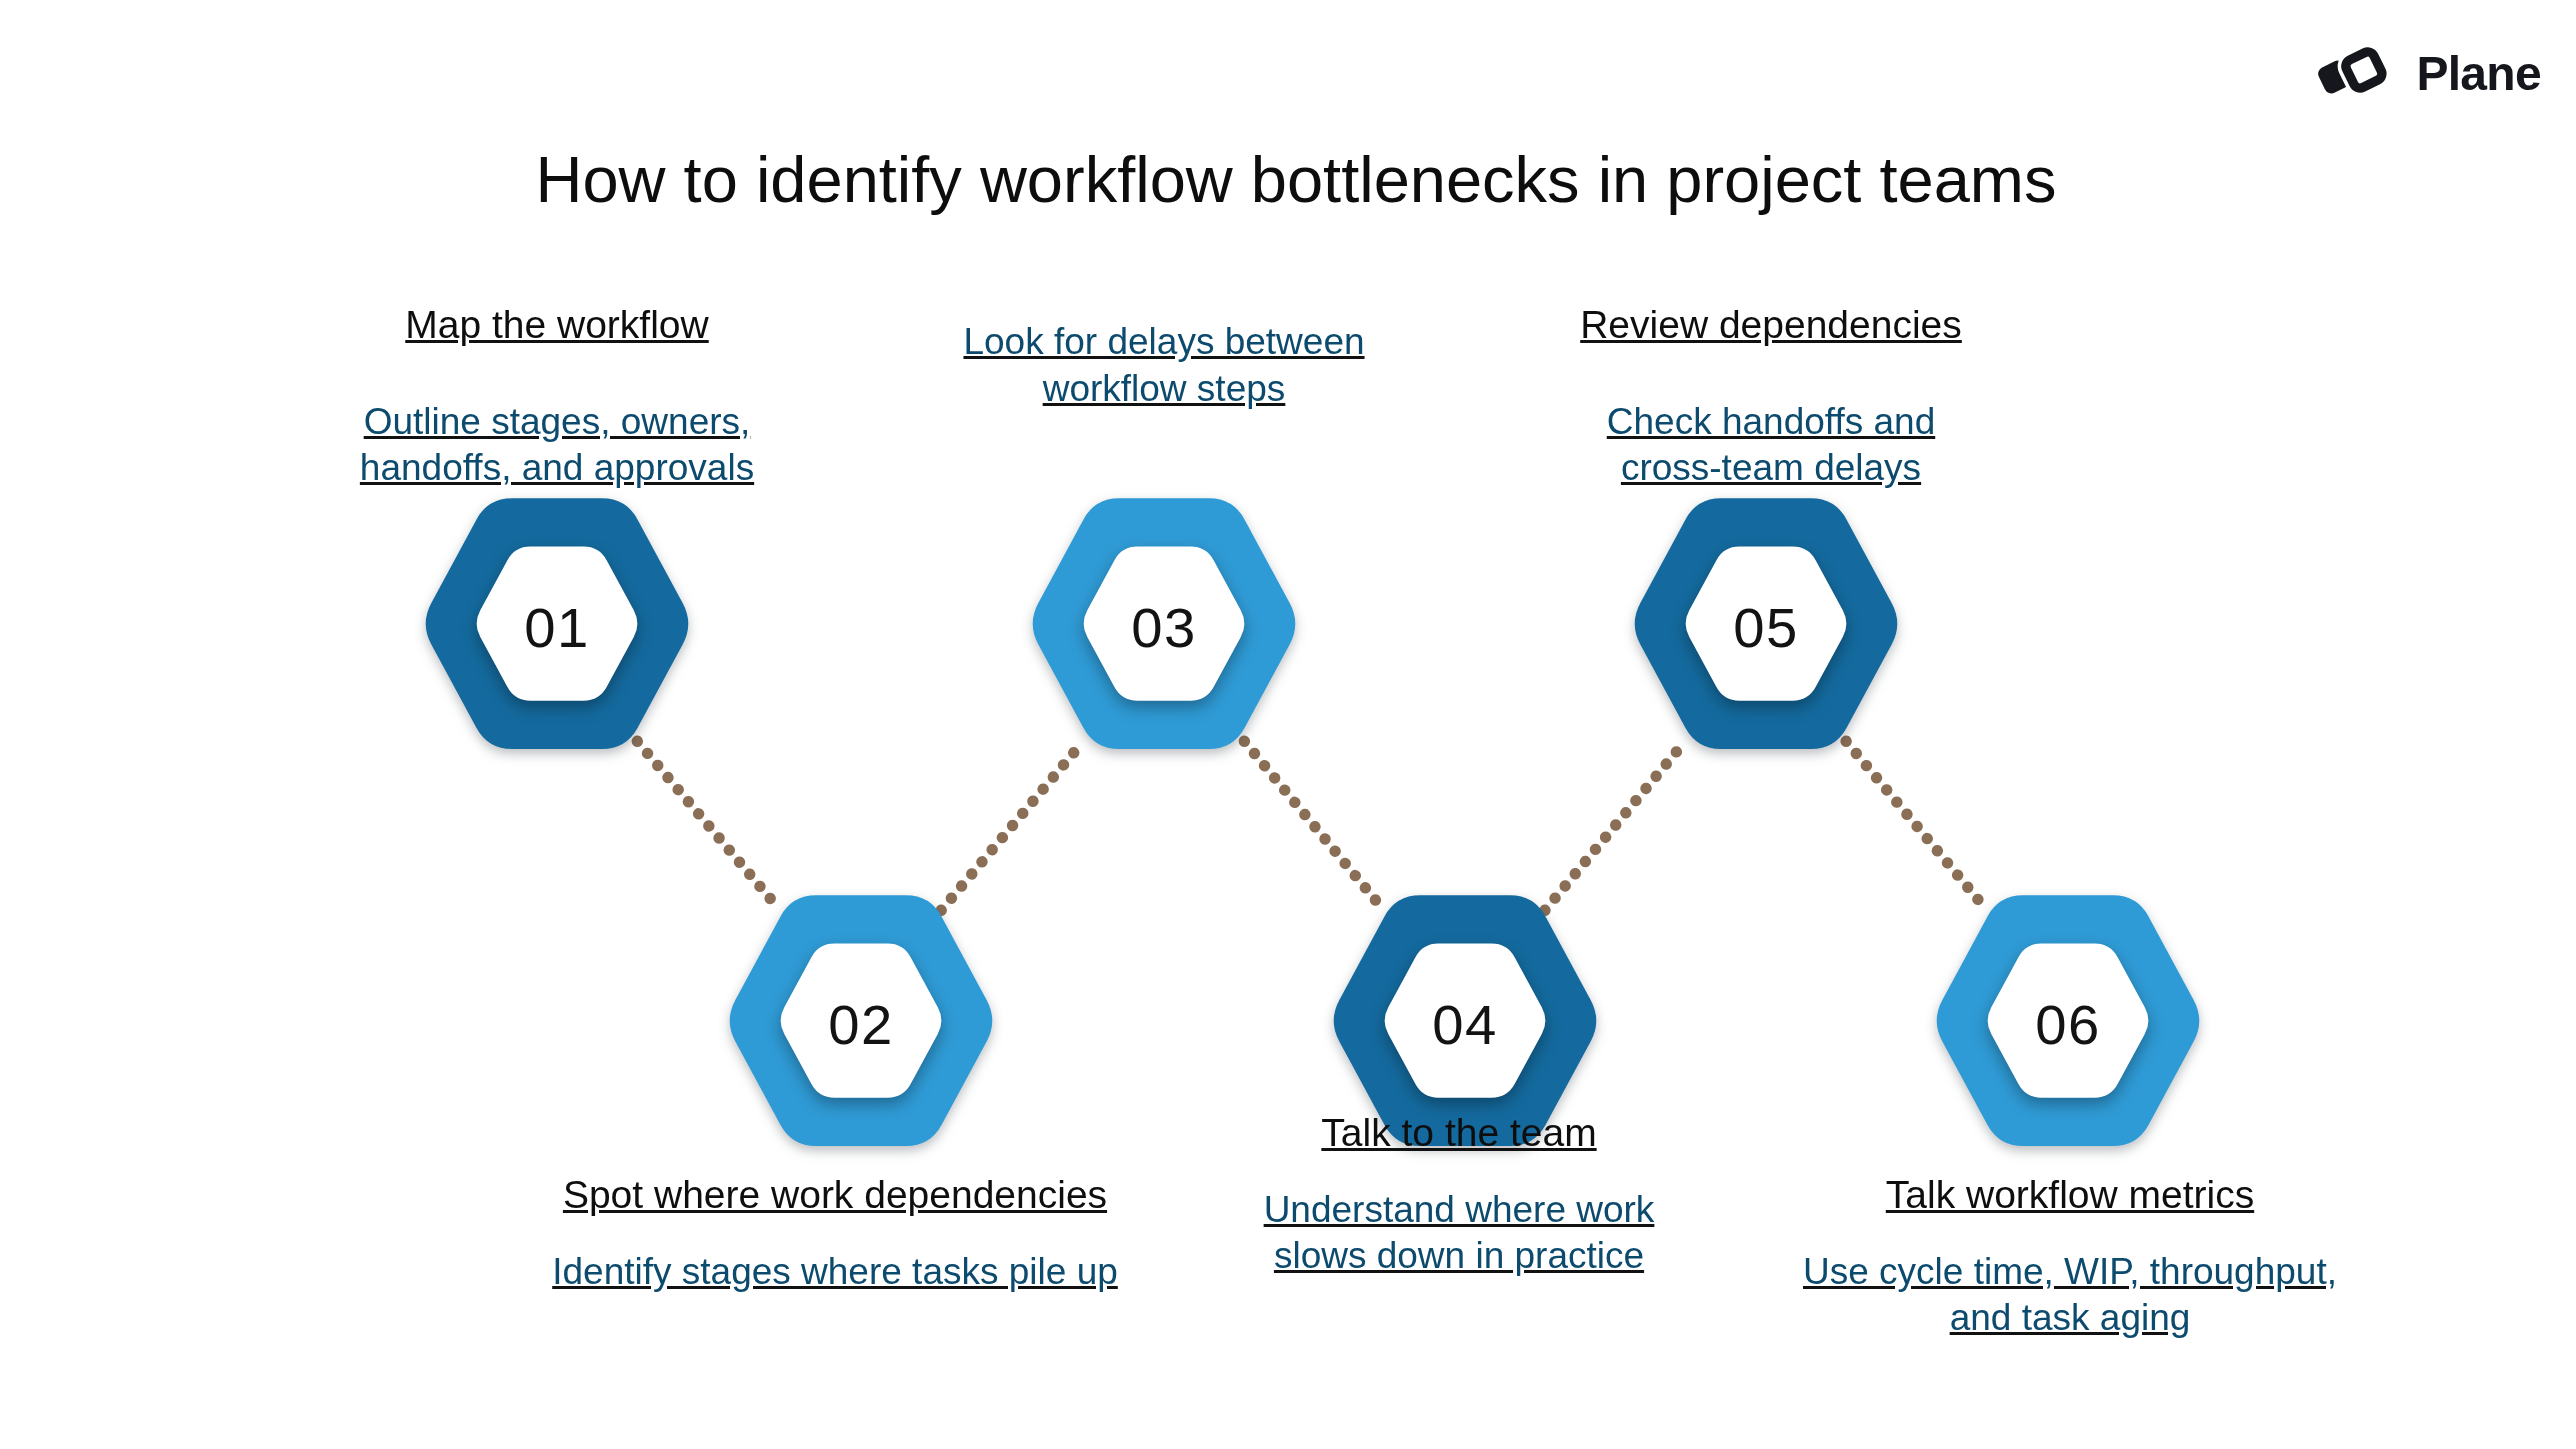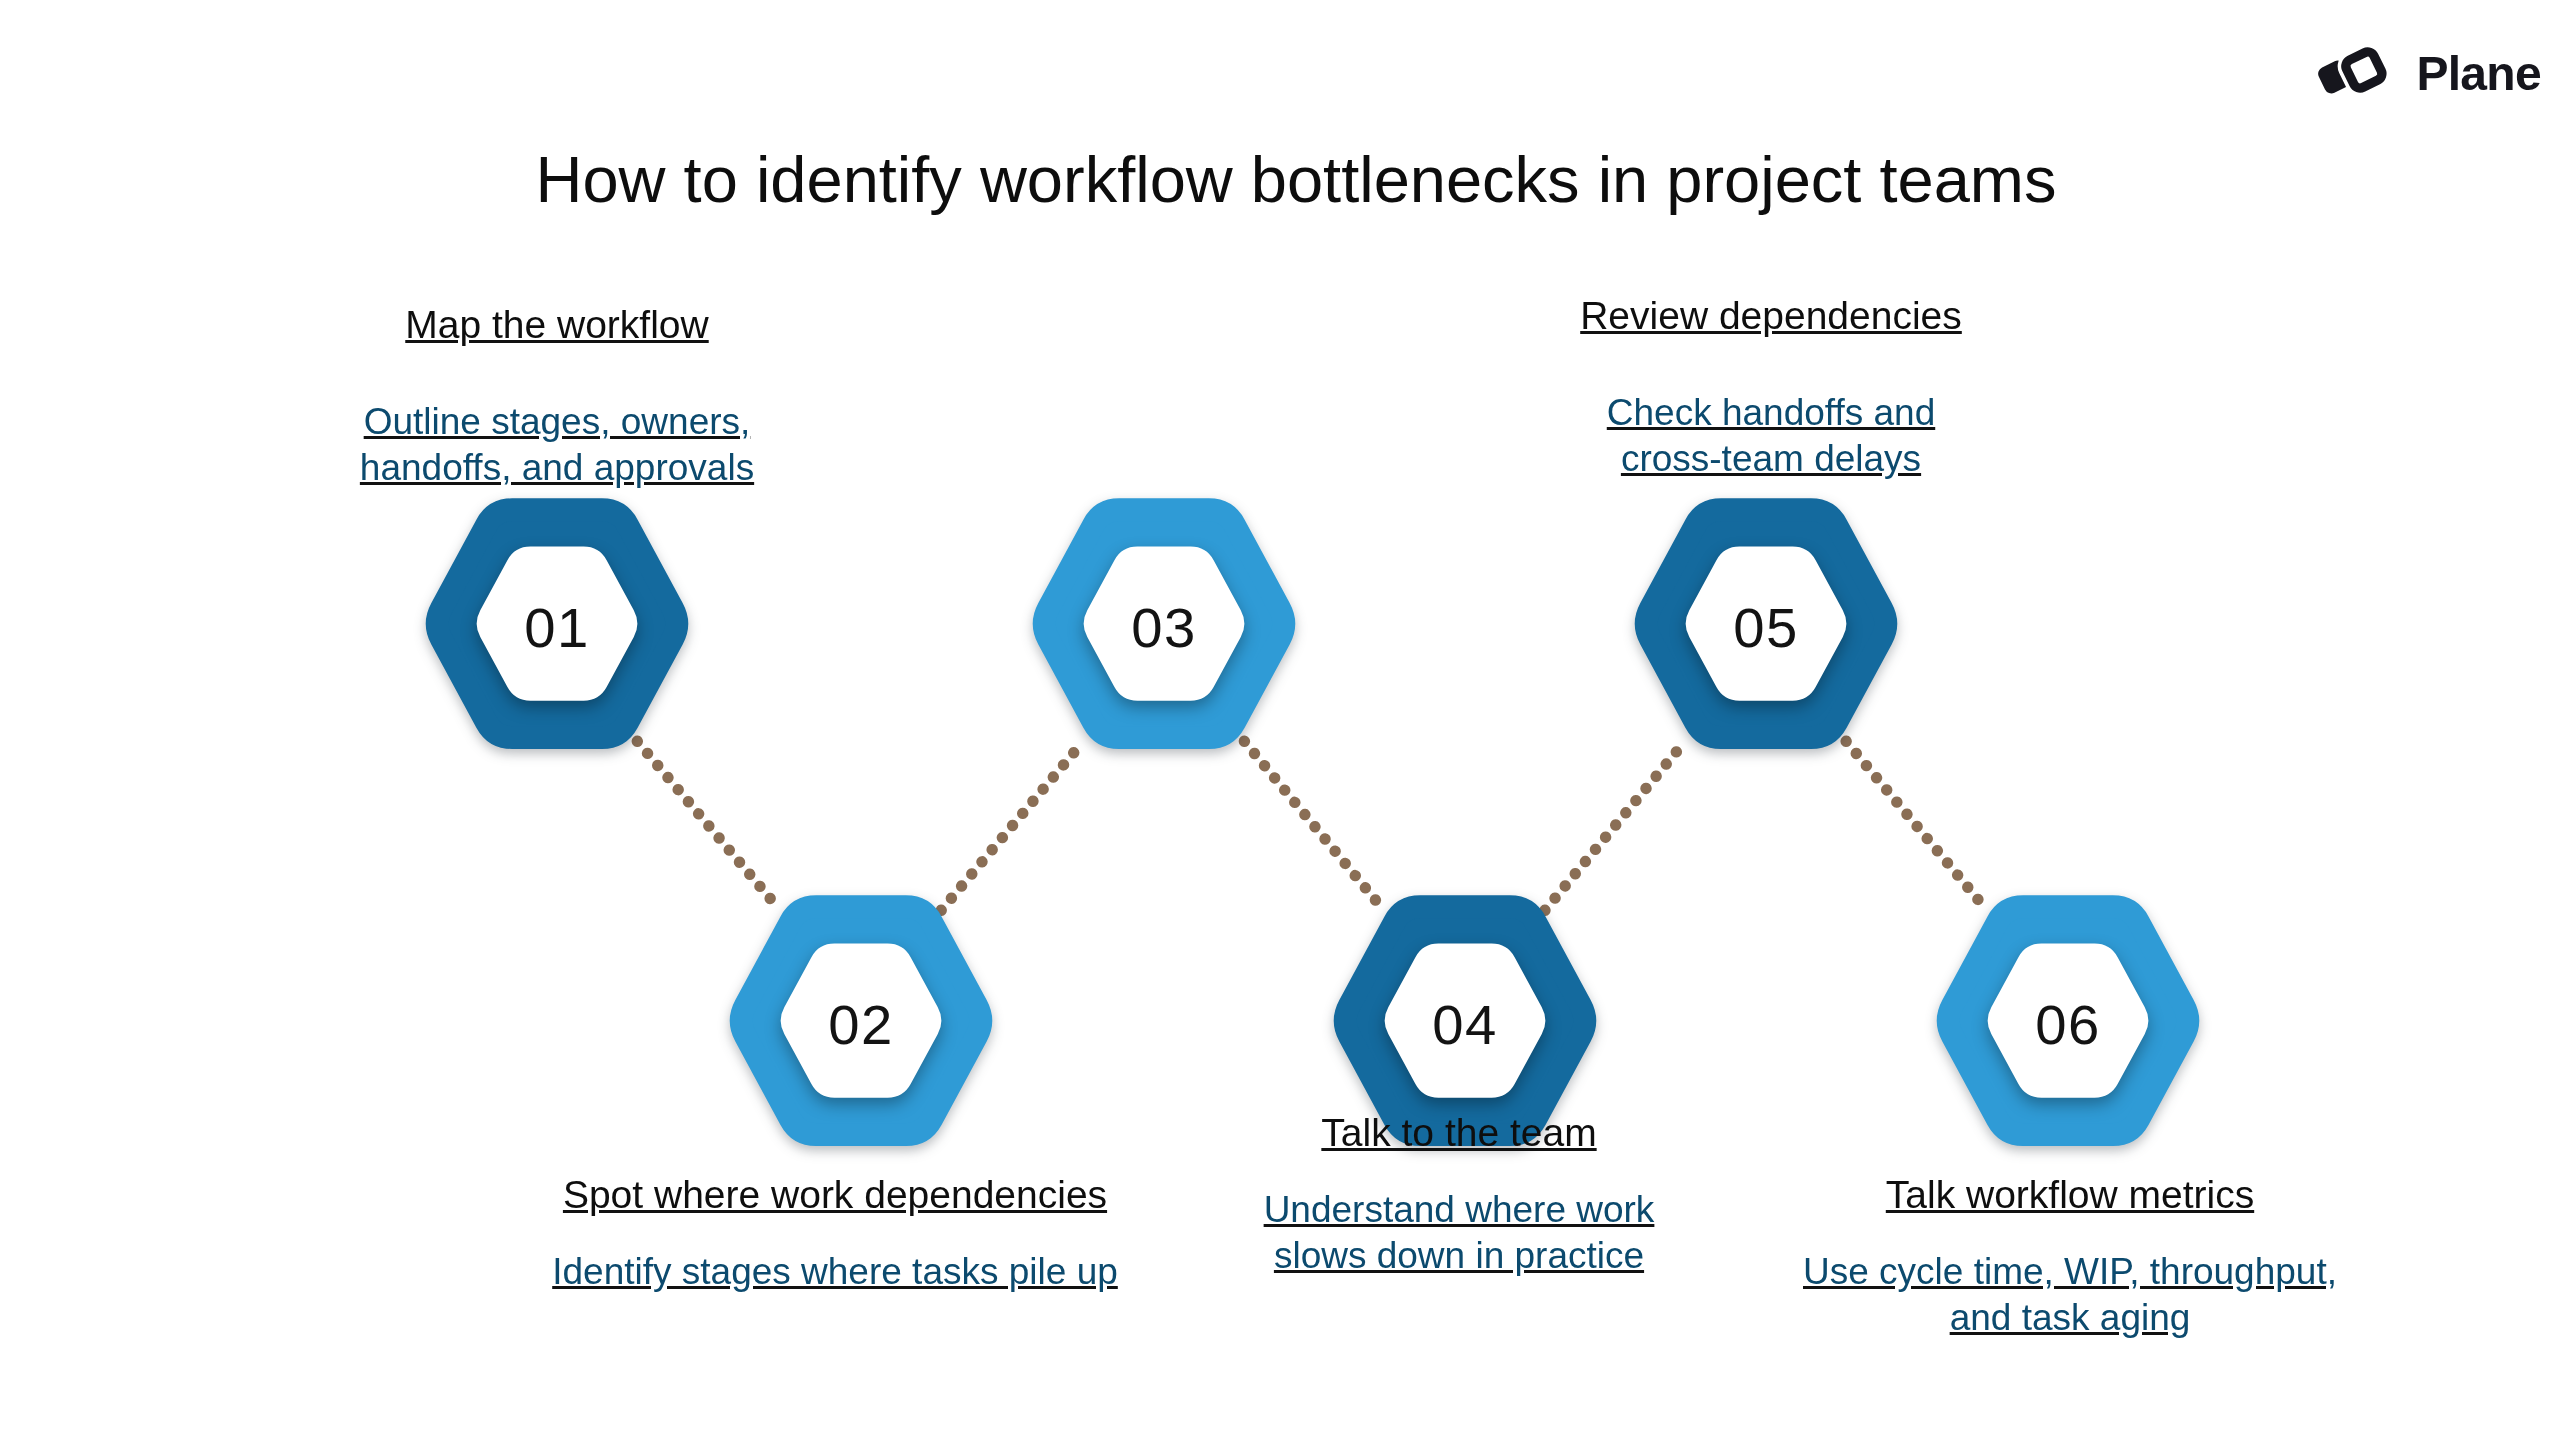--- a/index.html
+++ b/index.html
@@ -74,23 +74,25 @@
     <line x1="2752" y1="1105" x2="2962" y2="1357"></line>
   </svg>
 
   <div class="step-text row-top" style="left:255px;top:303px;">
     <h2>Map the workflow</h2>
     <p>Outline stages, owners,
 handoffs, and approvals</p>
   </div>
 
   <div class="step-text row-top" style="left:862px;top:303px;">
+    <p>Look for delays between
+workflow steps</p>
   </div>
 
-  <div class="step-text row-top" style="left:1469px;top:294px;">
+  <div class="step-text row-top" style="left:1469px;top:303px;">
     <h2>Review dependencies</h2>
     <p>Check handoffs and
 cross-team delays</p>
   </div>
 
   <svg class="hex hex-dark" style="left:416px;top:493px;" viewBox="0 0 420 400">
     <path class="outer" d="M 37.4 172.1 L 104.6 47.9 Q 117 25 143 25 L 277 25 Q 303 25 315.4 47.9 L 382.6 172.1 Q 395 195 382.6 217.9 L 315.4 342.1 Q 303 365 277 365 L 143 365 Q 117 365 104.6 342.1 L 37.4 217.9 Q 25 195 37.4 172.1 Z"></path>
     <path class="inner" d="M 104.3 179.8 L 144.8 105.2 Q 153 90 170.3 90 L 249.7 90 Q 267 90 275.3 105.2 L 315.8 179.8 Q 324 195 315.8 210.2 L 275.3 284.8 Q 267 300 249.7 300 L 170.3 300 Q 153 300 144.8 284.8 L 104.3 210.2 Q 96 195 104.3 179.8 Z"></path>
     <text x="210" y="200">01</text>
   </svg>

